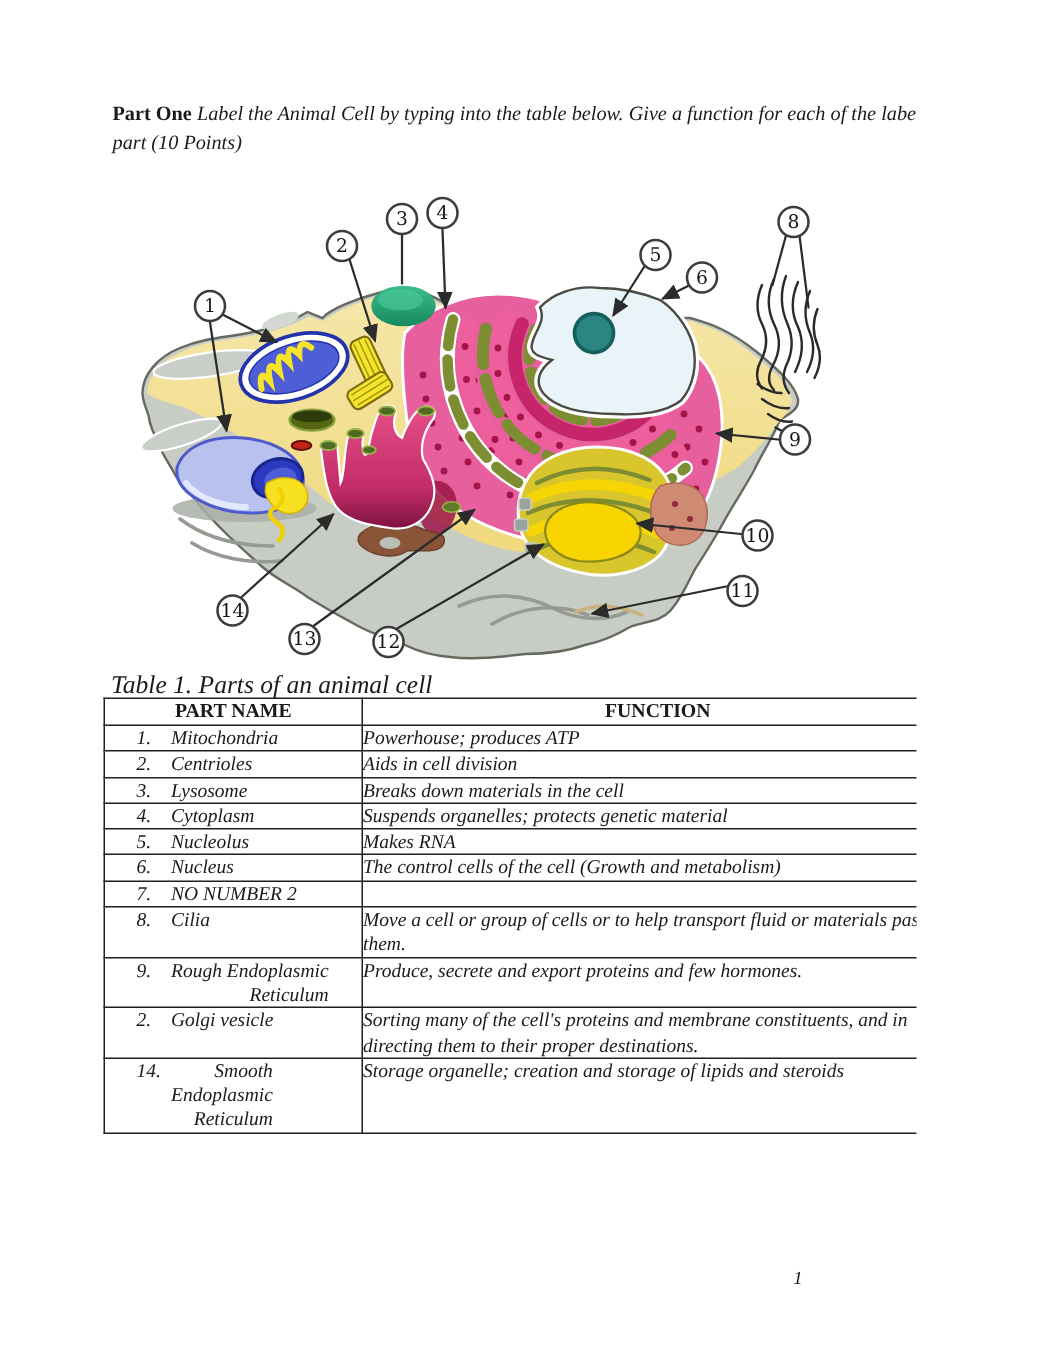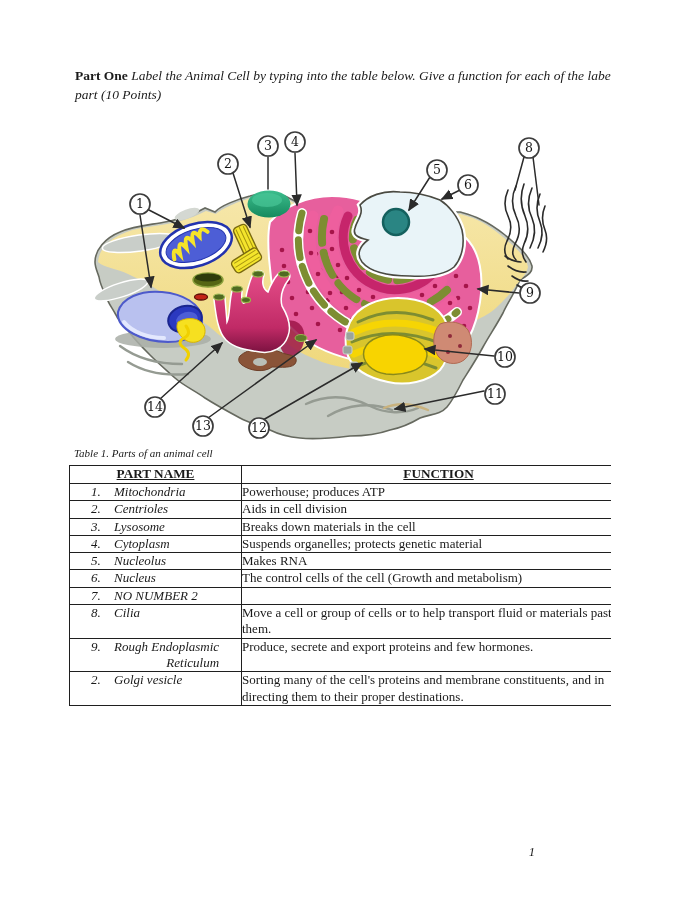--- a/index.html
+++ b/index.html
@@ -3,28 +3,28 @@
 <meta charset="utf-8">
 <style>
   html,body{margin:0;padding:0;background:#ffffff;}
   .page{position:relative;width:611px;height:906px;background:#ffffff;overflow:hidden;
         font-family:"Liberation Serif",serif;color:#1a1a1a;}
   .hdr{position:absolute;left:75px;top:66px;width:562px;margin:0;
        font-size:13.5px;line-height:19px;}
   .hdr b{font-weight:bold;font-style:normal;}
   .hdr i{font-style:italic;}
   .diagram{position:absolute;left:88px;top:126px;}
-  .caption{position:absolute;left:74px;top:447px;font-style:italic;font-size:11px;}
+  .caption{position:absolute;left:74px;top:447px;font-style:italic;font-size:17px;}
   table.parts{position:absolute;left:69px;top:465px;width:567px;border-collapse:collapse;
       table-layout:fixed;font-size:13px;}
   table.parts th,table.parts td{border:1px solid #1f1f1f;vertical-align:top;
       line-height:16.3px;padding:0;}
-  table.parts th{font-weight:bold;text-align:center;height:17px;font-size:13.2px;text-decoration:underline;}
+  table.parts th{font-weight:bold;text-align:center;height:17px;font-size:13.2px;}
   td.pn{width:172px;font-style:italic;}
-  td.fn{padding-left:6px;padding-right:4px;}
+  td.fn{font-style:italic;padding-left:6px;padding-right:4px;}
   .pnwrap{display:flex;padding-left:21px;}
   .num{flex:0 0 23px;}
   .nm{white-space:pre-line;text-align:right;}
   .pageno{position:absolute;right:76px;top:845px;font-style:italic;font-size:12.5px;}
   svg text.lbl{font-family:"DejaVu Serif",serif;font-size:12.5px;fill:#151515;}
 </style>
 </head>
 <body>
 
 <div class="page">
@@ -437,17 +437,28 @@
         </tr>
         <tr>
           <td class="pn">
             <div class="pnwrap">
               <span class="num">2.</span>
               <span class="nm">Golgi vesicle</span>
             </div>
           </td>
           <td class="fn">Sorting many of the cell's proteins and membrane constituents, and in directing them to their proper destinations.</td>
         </tr>
+        <tr>
+          <td class="pn">
+            <div class="pnwrap">
+              <span class="num">14.</span>
+              <span class="nm">Smooth
+Endoplasmic
+Reticulum</span>
+            </div>
+          </td>
+          <td class="fn">Storage organelle; creation and storage of lipids and steroids</td>
+        </tr>
       </tbody>
   </table>
 
   <div class="pageno">1</div>
 </div>
 
 </body></html>

